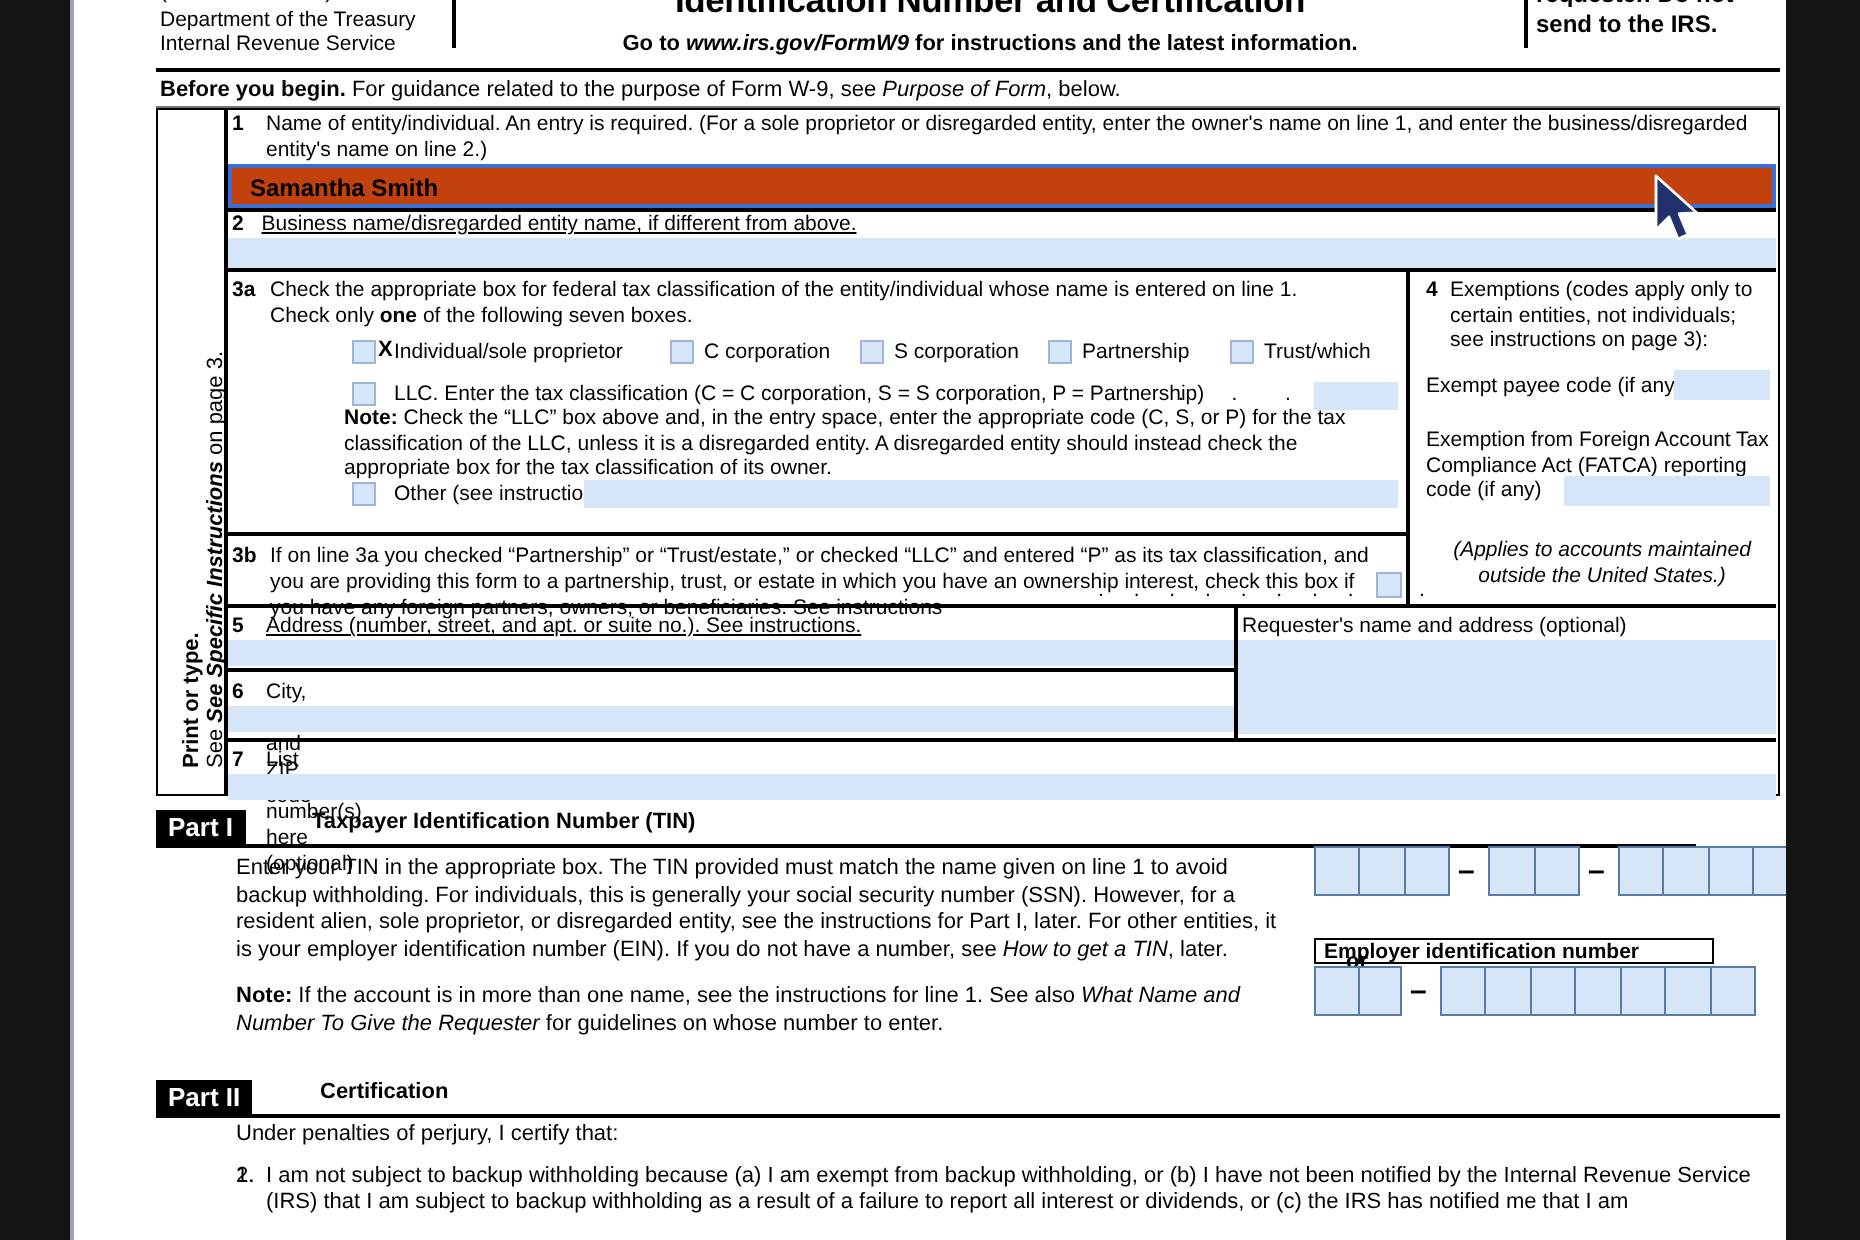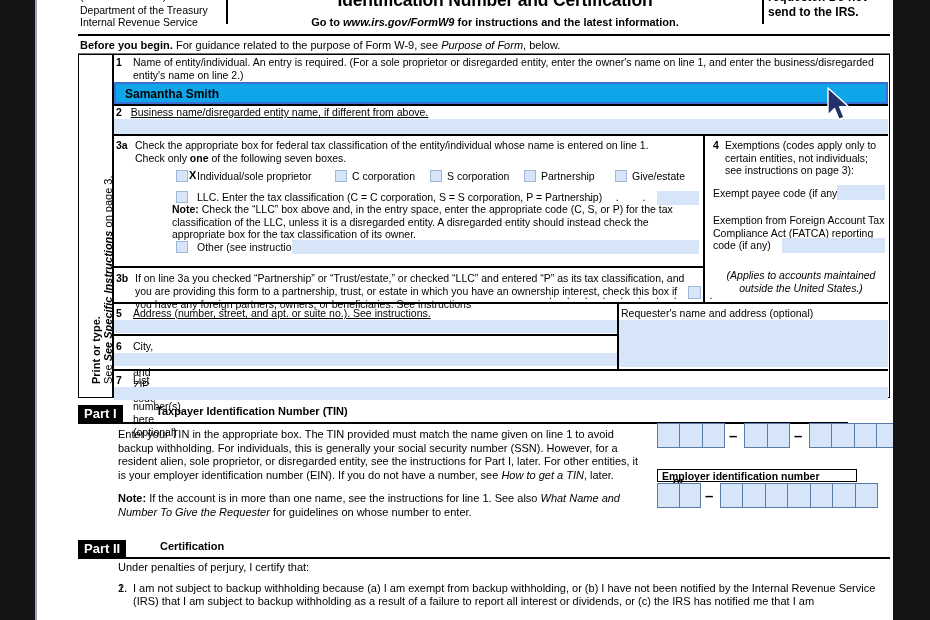--- a/index.html
+++ b/index.html
@@ -61,21 +61,21 @@
   .inp{background:#d7e5f8;border:0;}
   .hr{position:absolute;background:#000;height:1.5px;}
   .vr{position:absolute;background:#000;width:1.5px;}
 
   
   .l1-lab{position:absolute;left:79px;top:56px;width:772px;}
   .l1-lab .n{position:absolute;left:0;top:0;font-weight:bold;}
   .l1-lab .t{position:absolute;left:17px;top:0;width:752px;}
   .l1-field{
     position:absolute;left:77px;top:82px;width:774px;height:22px;
-    background:#0ea5e9;border:2px solid #3b6fd4;box-sizing:border-box;
+    background:#c2410c;border:2px solid #3b6fd4;box-sizing:border-box;
   }
   .l1-val{position:absolute;left:9px;top:3px;font-size:12px;font-weight:bold;color:#000;}
 
   
   .l2-lab{position:absolute;left:79px;top:106px;width:772px;}
   .l2-field{position:absolute;left:77px;top:119px;width:774px;height:15px;background:#d7e5f8;}
 
   
   .l3a-lab{position:absolute;left:79px;top:139px;width:560px;}
   .l3a-lab .n{position:absolute;left:0;top:0;font-weight:bold;}
@@ -217,21 +217,21 @@
     <div class="cb" style="left:298px;top:170px;"></div>
     <span class="cbrow" style="left:315px;top:170px;">C corporation</span>
 
     <div class="cb" style="left:393px;top:170px;"></div>
     <span class="cbrow" style="left:410px;top:170px;">S corporation</span>
 
     <div class="cb" style="left:487px;top:170px;"></div>
     <span class="cbrow" style="left:504px;top:170px;">Partnership</span>
 
     <div class="cb" style="left:578px;top:170px;"></div>
-    <span class="cbrow" style="left:595px;top:170px;">Give/estate</span>
+    <span class="cbrow" style="left:595px;top:170px;">Trust/which</span>
 
     <div class="cb" style="left:139px;top:191px;"></div>
     <span class="cbrow" style="left:160px;top:191px;">LLC. Enter the tax classification (C = C corporation, S = S corporation, P = Partnership)</span>
     <span class="cbrow dots" style="left:552px;top:191px;color:#000;">.&nbsp;&nbsp;.&nbsp;&nbsp;.&nbsp;&nbsp;.</span>
     <div class="llc-fill"></div>
 
     <div class="llc-note"><span class="bold">Note:</span><span> Check the “LLC” box above and, in the entry space, enter the appropriate code (C, S, or P) for the tax classification of the LLC, unless it is a disregarded entity. A disregarded entity should instead check the appropriate box for the tax classification of its owner.</span></div>
 
     <div class="cb" style="left:139px;top:241px;"></div>
     <span class="cbrow" style="left:160px;top:241px;">Other (see instructions)</span>

